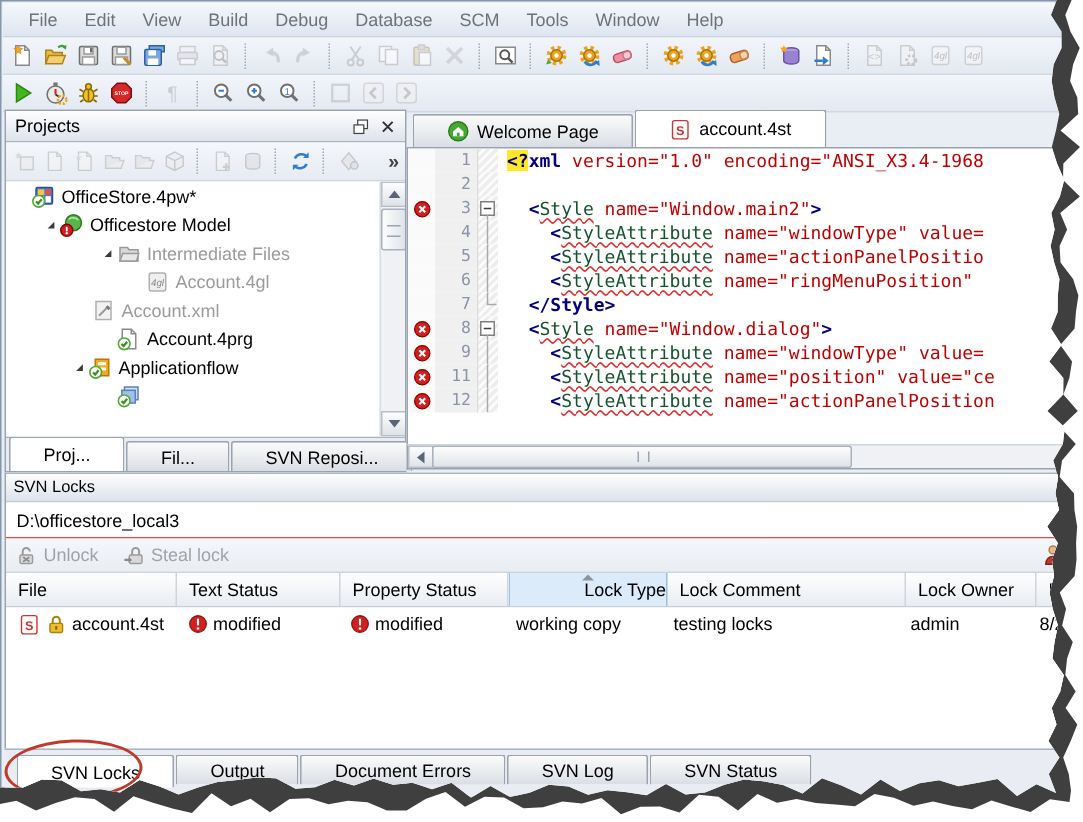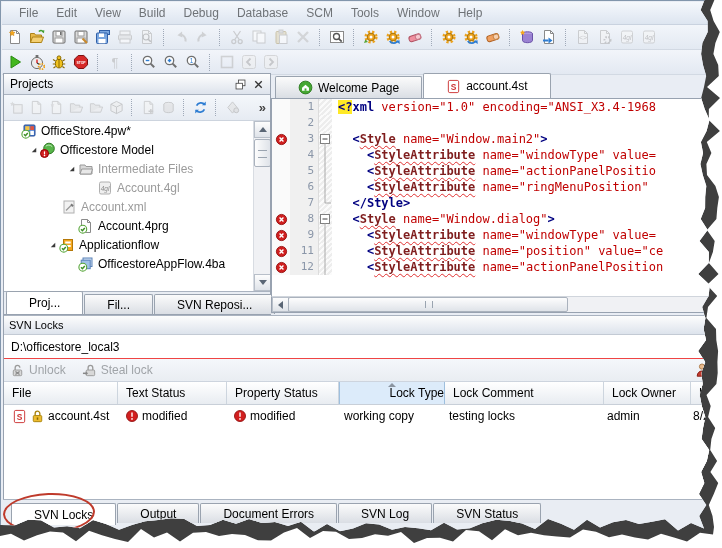--- a/index.html
+++ b/index.html
@@ -63,21 +63,21 @@
   #etabs{height:25px;display:flex;align-items:flex-end;padding-left:4px;flex:none;}
   #etabs .tab{height:21px;} #etabs .tab.active{height:24px;background:#fff;}
   #ecodewrap{flex:1;background:#fff;border:1px solid #98a2b0;border-bottom:none;overflow:hidden;}
   .cl{display:flex;height:16px;line-height:16px;font-family:"DejaVu Sans Mono",monospace;font-size:12px;white-space:pre;}
   .cl .em{width:18px;flex:none;background:#fafafa;display:flex;align-items:center;justify-content:center;}
   .cl .num{width:24px;flex:none;background:#f0f0f0;border-right:1px solid #dcdcdc;color:#8a96a8;
            text-align:right;padding-right:4px;font-size:11px;}
   .cl .fold{width:13px;flex:none;background:repeating-linear-gradient(135deg,#ededed 0 2px,#fbfbfb 2px 4px);}
   .cl .txt{flex:1;padding-left:6px;}
   .t{color:#000080;font-weight:bold;}
-  .w{color:#7f1d1d;font-weight:bold;text-decoration:underline wavy #e03030 1px;text-underline-offset:2px;}
+  .w{color:#14532d;font-weight:normal;text-decoration:underline wavy #e03030 1px;text-underline-offset:2px;}
   .a{color:#c00000;}
   .h{color:#000080;font-weight:bold;background:#ffe926;}
   .p{color:#000;}
   #ehscroll{height:15px;background:#f0f1f4;border:1px solid #98a2b0;border-top:1px solid #d0d5dc;position:relative;flex:none;}
   .hthumb{position:absolute;top:0;height:13px;background:linear-gradient(#fdfdfd,#dfe3e9);
           border:1px solid #aab2bd;border-radius:2px;}
 
   
   #svn{position:absolute;left:2px;top:314px;right:0;height:184px;background:#fff;border-left:1px solid #98a2b0;
        display:flex;flex-direction:column;}
@@ -674,21 +674,20 @@
             <div class="trow" style="padding-left: 61px;">
               <span class="expbox"></span>
               <span style="display: inline-flex;">
                 <svg width="16" height="16" viewBox="0 0 16 16" xmlns="http://www.w3.org/2000/svg">
                   <rect x="5" y="2" width="9" height="8.5" fill="#cfe0f4" stroke="#5a82b8"></rect>
                   <rect x="3.2" y="4.2" width="9" height="8.5" fill="#9fc0e8" stroke="#5a82b8"></rect>
                   <circle cx="4.8" cy="11.2" r="3.9" fill="#fff" stroke="#57a639" stroke-width="1.1"></circle>
                   <path d="M3 11.3l1.4 1.4 2.4-2.8" fill="none" stroke="#3f8f27" stroke-width="1.5"></path>
                 </svg>
               </span>
-              <span class="lbl">OfficestoreAppFlow.4ba</span>
             </div>
           </div>
         <div class="vscroll">
           <span class="sbtn" style="top:0">
               <span class="tri-up"></span>
             </span>
           <div class="vthumb" style="top:18px;height:26px;">
               <span class="grip-h"></span>
             </div>
           <span class="sbtn" style="bottom:0">

